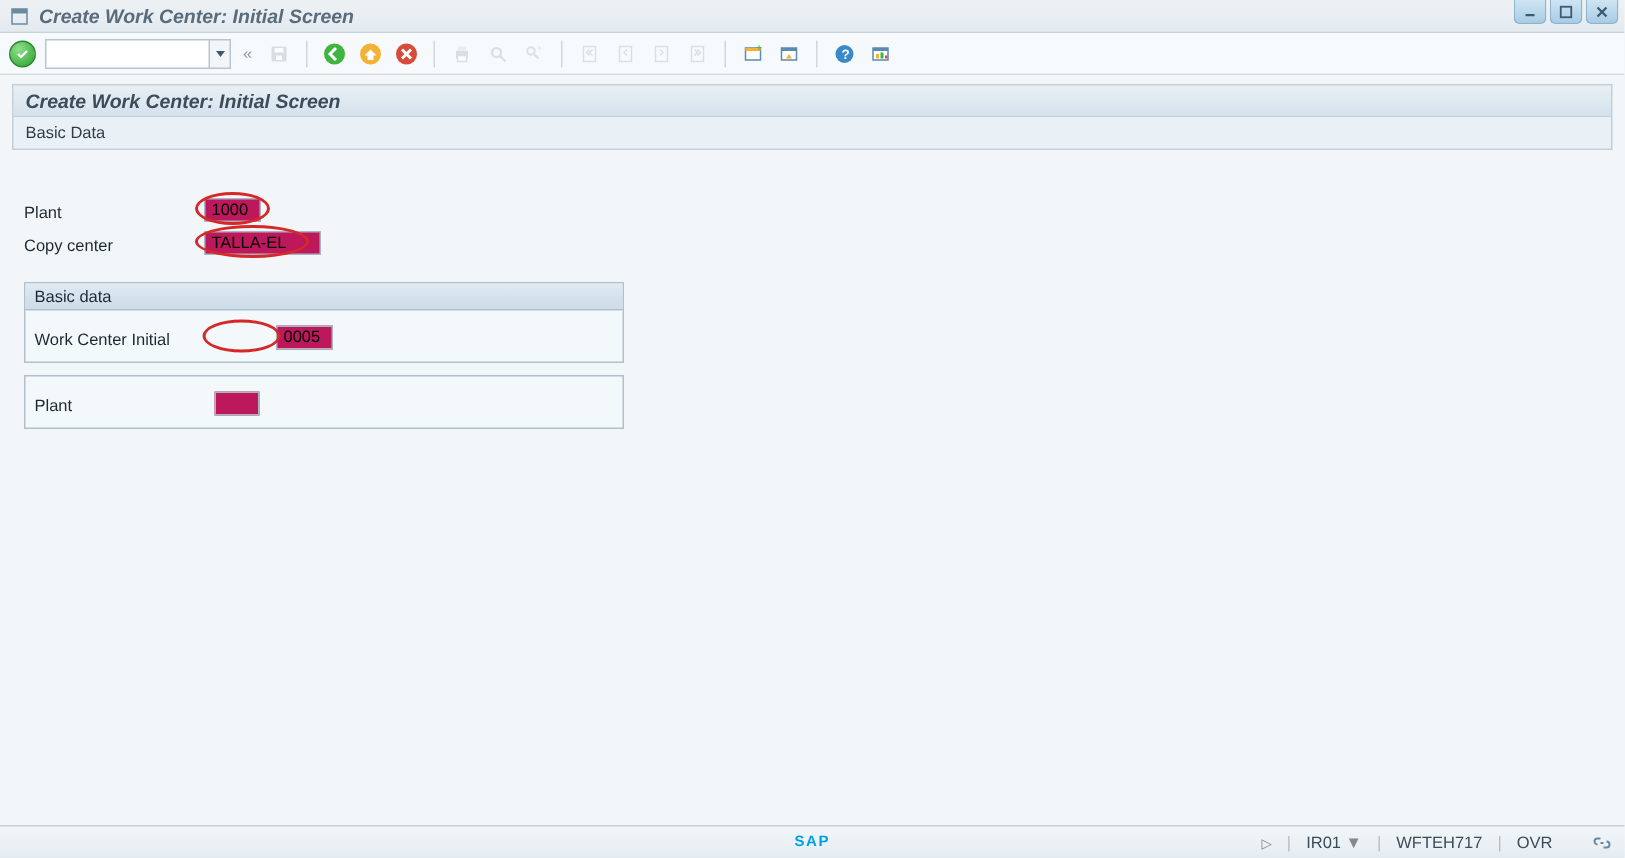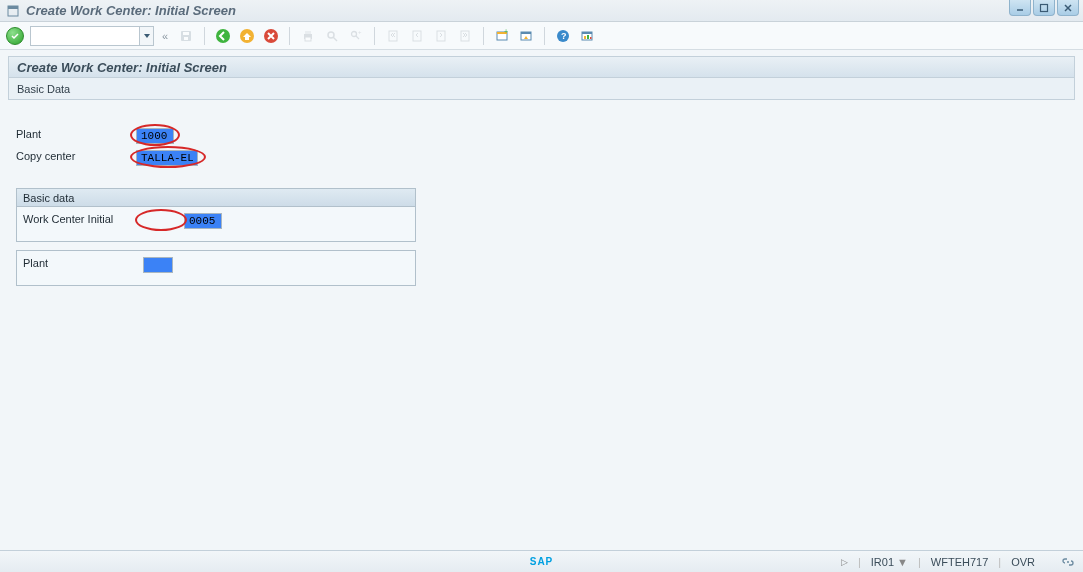--- a/index.html
+++ b/index.html
@@ -54,25 +54,25 @@
     padding: 0 8px;
   }
   .screen-header-text { font-style: italic; font-weight: bold; color: #3b4d5a; font-size: 13px; }
   .tabstrip {
     border: 1px solid #c3d0da; border-top: none; height: 22px;
     background: #eaf1f6; display:flex; align-items:center; padding: 0 8px;
   }
   .tabstrip .tab { color: #2f3d48; cursor: pointer; }
   
   .content { padding: 28px 8px 0 8px; }
-  .form-row { display:flex; align-items:flex-start; height: 20px; margin-bottom: 2px; }
+  .form-row { display:flex; align-items:flex-end; height: 20px; margin-bottom: 2px; }
   .form-label { width: 120px; color: #1e2a33; }
   .text-input {
-    height: 16px; border: 1px solid #a9b6bf; background: #3b82f6; padding: 0 4px;
-    font-family: Liberation Mono, monospace; font-size: 11px; color: #000;
+    height: 16px; border: 1px solid #a9b6bf; background: #be185d; padding: 0 4px;
+    font-family: Liberation Sans, sans-serif; font-size: 11px; color: #000;
   }
   .input-wrap { position: relative; display:inline-block; }
   .annot {
     position:absolute; border: 2px solid #d62828; border-radius: 50%;
     pointer-events:none;
   }
   .groupbox {
     width: 400px; border: 1px solid #b1c0cb; margin-top: 18px;
     background: #f3f8fb;
   }
@@ -259,21 +259,21 @@
     <div class="form-row">
       <span class="form-label">Plant</span>
       <span class="input-wrap">
         <input class="text-input" style="width: 38px;" value="1000">
         <span class="annot" style="left:-6px; top:-4px; width:50px; height:22px;"></span>
       </span>
     </div>
     <div class="form-row">
       <span class="form-label">Copy center</span>
       <span class="input-wrap">
-        <input class="text-input" style="width: 62px;" value="TALLA-EL">
+        <input class="text-input" style="width: 78px;" value="TALLA-EL">
         <span class="annot" style="left:-6px; top:-4px; width:76px; height:22px;"></span>
       </span>
     </div>
 
     <div class="groupbox" style="margin-top:18px;">
       <div class="group-header">Basic data</div>
       <div class="group-body">
         <div class="form-row">
           <span class="form-label">Work Center Initial</span>
           <span class="input-wrap">

